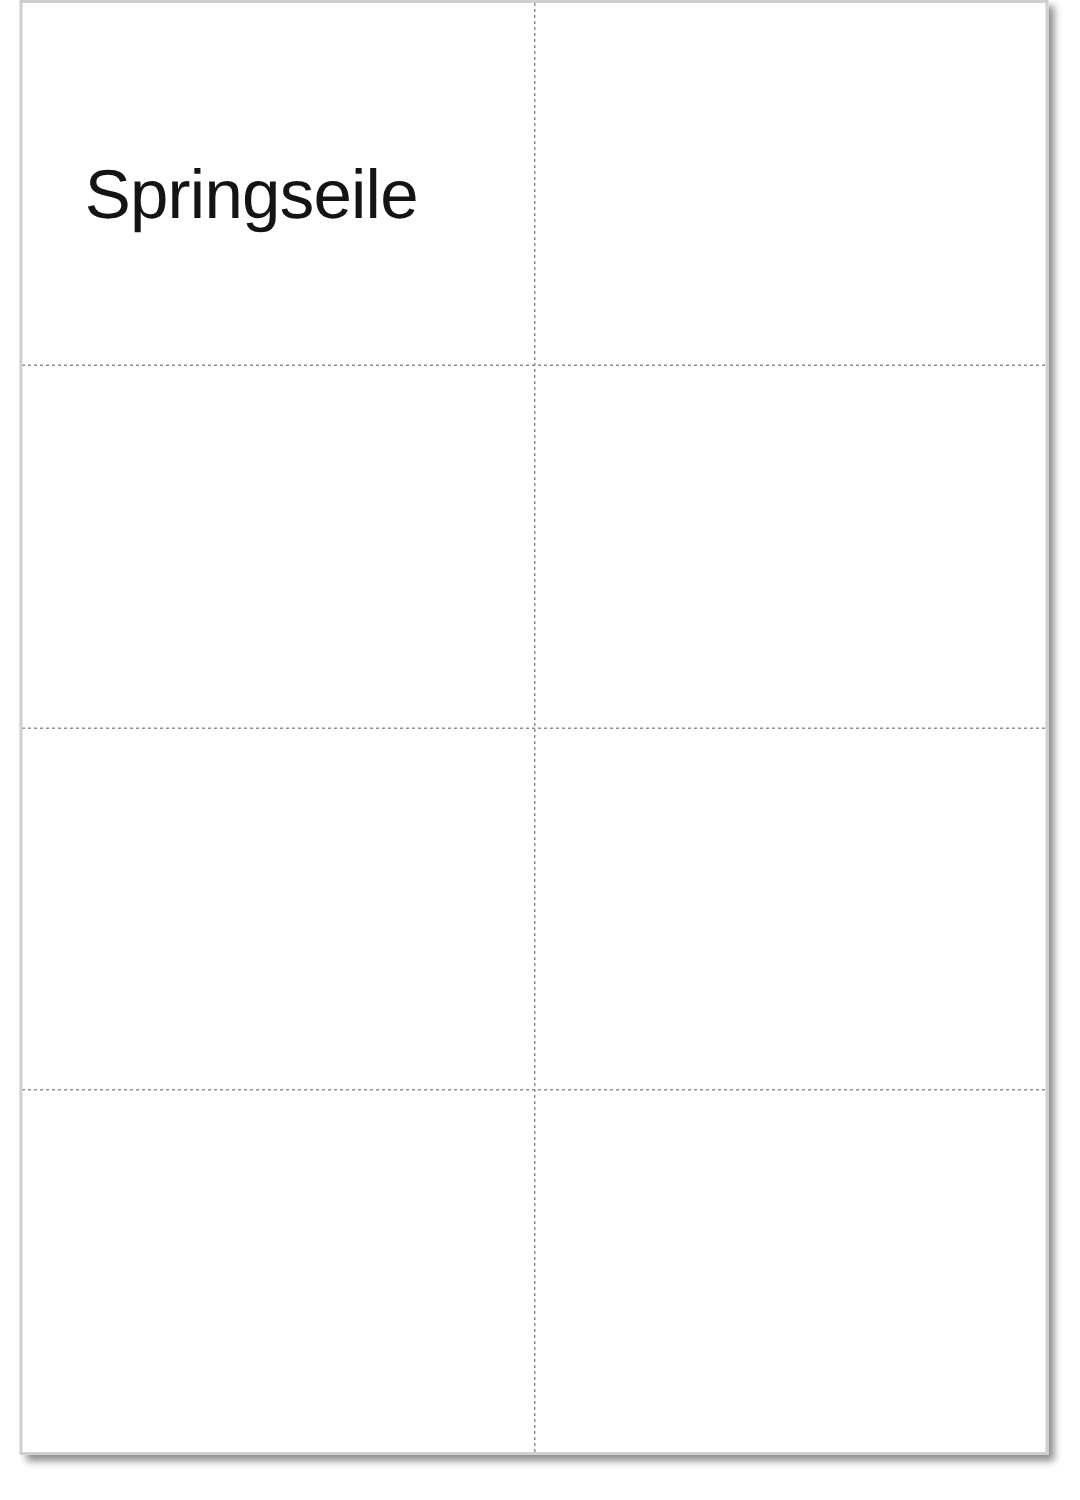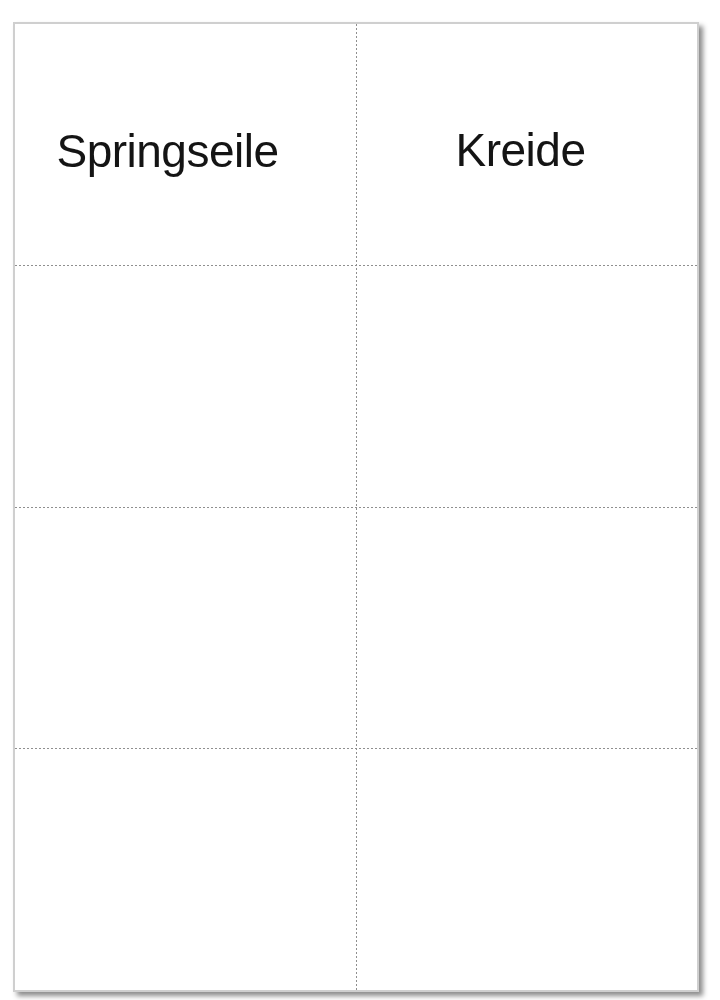--- a/index.html
+++ b/index.html
@@ -9,21 +9,21 @@
     width: 720px;
     height: 1000px;
     overflow: hidden;
     font-family: "Liberation Sans", "DejaVu Sans", sans-serif;
   }
 
   
   .sheet {
     position: absolute;
     left: 13px;
-    top: 22px;
+    top: 0;
     width: 686px;
     height: 970px;
     box-sizing: border-box;
     background: var(--page-bg, #ffffff);
     border: 2px solid var(--page-border, #cfcfcf);
     box-shadow: 4px 4px 5px var(--shadow, rgba(0,0,0,0.45));
   }
 
   
   .cut-line { position: absolute; pointer-events: none; }
@@ -81,23 +81,20 @@
 </style>
 </head>
 <body>
 
 <div class="sheet">
 
   <div class="card-grid">
     <div class="card-cell c0">
       <span class="card-label">Springseile</span>
     </div>
-    <div class="card-cell c1">
-      <span class="card-label">Kreide</span>
-    </div>
     <div class="card-cell c3">
       <span class="card-label"></span>
     </div>
     <div class="card-cell c4">
       <span class="card-label"></span>
     </div>
     <div class="card-cell c5">
       <span class="card-label"></span>
     </div>
     <div class="card-cell c6">

